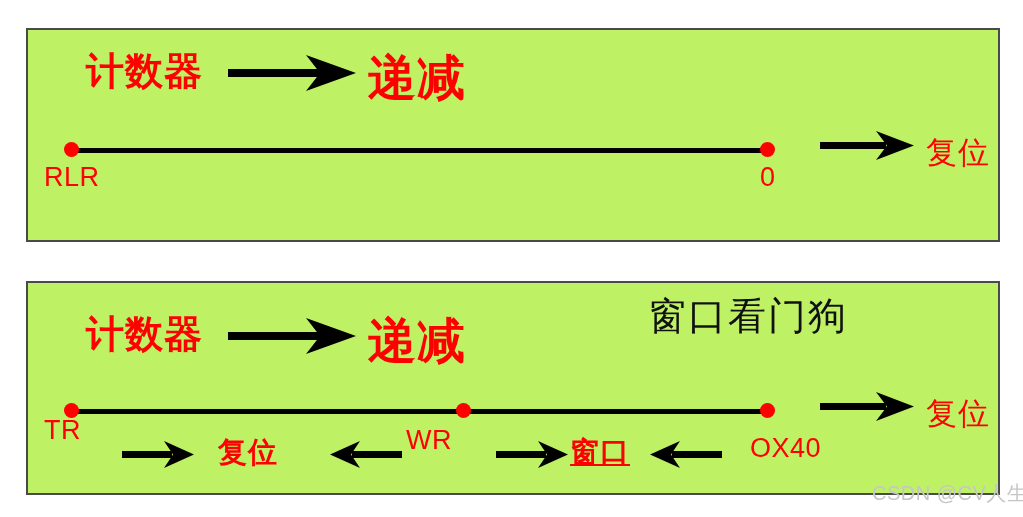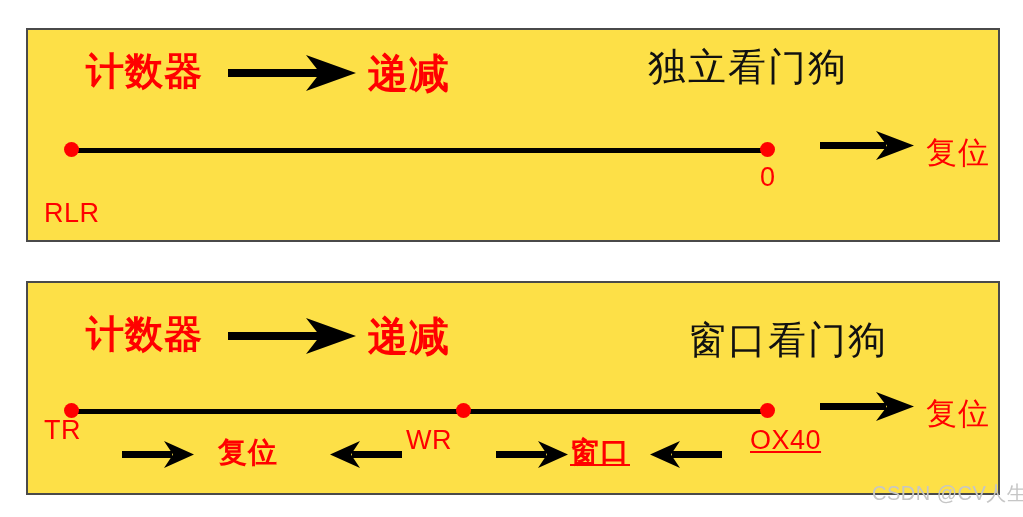--- a/index.html
+++ b/index.html
@@ -21,21 +21,21 @@
     background: #ffffff;
   }
 
   
   .panel {
     position: absolute;
     left: 26px;
     width: 974px;
     box-sizing: border-box;
     border: 2px solid #4a4a4a;
-    background: #fde047;
+    background: #bef264;
   }
   #panel-iwdg { top: 28px;  height: 214px; }
   #panel-wwdg { top: 281px; height: 214px; }
 
   
   .header-row {
     position: absolute;
     left: 0;
     top: 0;
     width: 100%;
@@ -56,39 +56,39 @@
     left: 200px;
     top: 22px;
     width: 130px;
     height: 44px;
   }
   .hdr-decrement {
     position: absolute;
     left: 340px;
     top: 16px;
     color: #ff0000;
-    font-size: 40px;
+    font-size: 48px;
     font-weight: 700;
     letter-spacing: 1px;
     white-space: nowrap;
   }
   .hdr-title {
     position: absolute;
     left: 620px;
     top: 12px;
     color: #111111;
     font-size: 38px;
     font-weight: 400;
     letter-spacing: 2px;
     white-space: nowrap;
   }
   #panel-wwdg .hdr-counter,
   #panel-wwdg .hdr-decrement { top: 26px; }
   #panel-wwdg .hdr-arrow { top: 32px; }
-  #panel-wwdg .hdr-title { top: 32px; margin-left: 40px; }
+  #panel-wwdg .hdr-title { top: 8px; }
 
   
   .timeline {
     position: absolute;
     left: 0;
     width: 100%;
     height: 0;
   }
   .tl-line {
     position: absolute;
@@ -160,29 +160,28 @@
     <div class="header-row">
       <div class="hdr-counter">计数器</div>
 
       <svg class="hdr-arrow" viewBox="0 0 130 44">
         <path d="M0,17 L92,17 L92,25 L0,25 Z" fill="#000000"></path>
         <path d="M78,3 L128,21 L78,39 L92,21 Z" fill="#000000"></path>
       </svg>
 
       <div class="hdr-decrement">递减</div>
 
-      <div class="hdr-title">独立看门狗</div>
     </div>
 
     <div class="timeline" style="top:120px">
       <div class="tl-line" style="left:42px; top:-2px; width:700px;"></div>
       <div class="tl-dot" style="left:36px; top:-8px;"></div>
       <div class="tl-dot" style="left:732px; top:-8px;"></div>
 
-      <div class="tl-label" style="left:16px; top:12px;margin-top:36px;">RLR</div>
+      <div class="tl-label" style="left:16px; top:12px;">RLR</div>
       <div class="tl-label" style="left:732px; top:12px;">0</div>
 
       <svg class="mid-arrow" style="left:792px; top:-19px;" viewBox="0 0 96 30">
         <path d="M0,11 L66,11 L66,18 L0,18 Z" fill="#000000"></path>
         <path d="M56,0 L94,14.5 L56,29 L67,14.5 Z" fill="#000000"></path>
       </svg>
       <div class="reset-text" style="left:898px; top:-18px;">复位</div>
     </div>
   </div>
 
@@ -202,21 +201,21 @@
     </div>
 
     <div class="timeline" style="top:128px">
       <div class="tl-line" style="left:42px; top:-2px; width:700px;"></div>
       <div class="tl-dot" style="left:36px; top:-8px;"></div>
       <div class="tl-dot" style="left:428px; top:-8px;"></div>
       <div class="tl-dot" style="left:732px; top:-8px;"></div>
 
       <div class="tl-label" style="left:16px; top:4px;">TR</div>
       <div class="tl-label" style="left:378px; top:14px;">WR</div>
-      <div class="tl-label" style="left:722px; top:14px;text-decoration:underline;">OX40</div>
+      <div class="tl-label" style="left:722px; top:22px;">OX40</div>
 
       <svg class="small-arrow" style="left:94px; top:30px;" viewBox="0 0 74 28">
         <path d="M0,10 L50,10 L50,17 L0,17 Z" fill="#000000"></path>
         <path d="M42,0 L72,13.5 L42,27 L51,13.5 Z" fill="#000000"></path>
       </svg>
       <div class="seg-label" style="left:190px; top:22px;">复位</div>
       <svg class="small-arrow" style="left:300px; top:30px;" viewBox="0 0 74 28">
         <path d="M24,10 L74,10 L74,17 L24,17 Z" fill="#000000"></path>
         <path d="M32,0 L2,13.5 L32,27 L23,13.5 Z" fill="#000000"></path>
       </svg>

